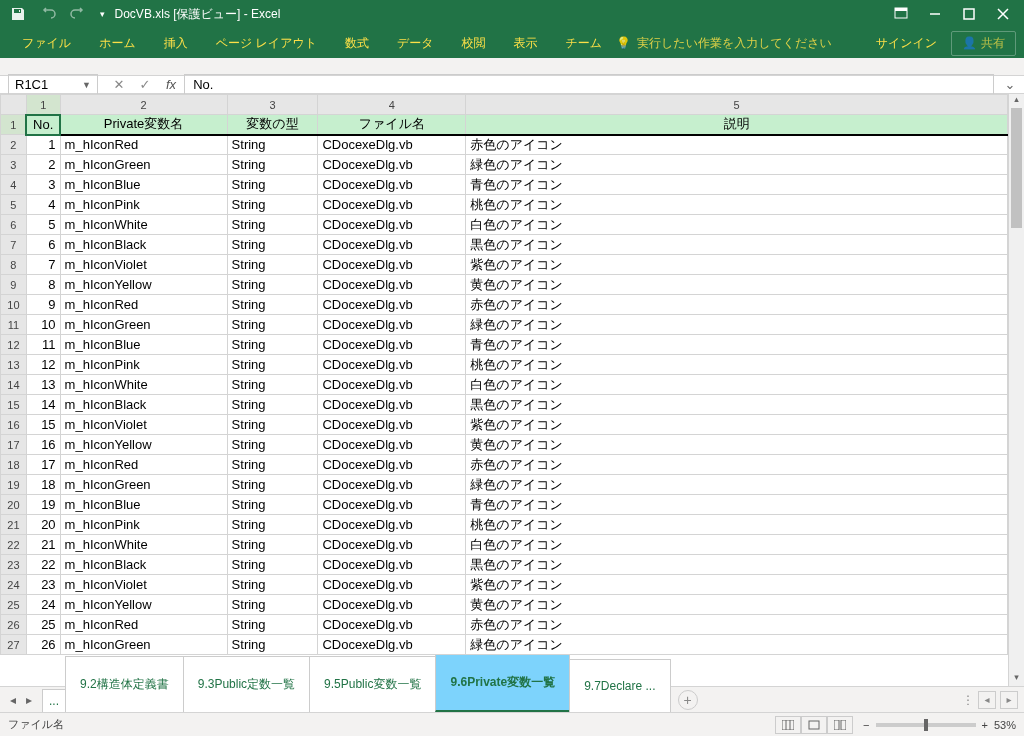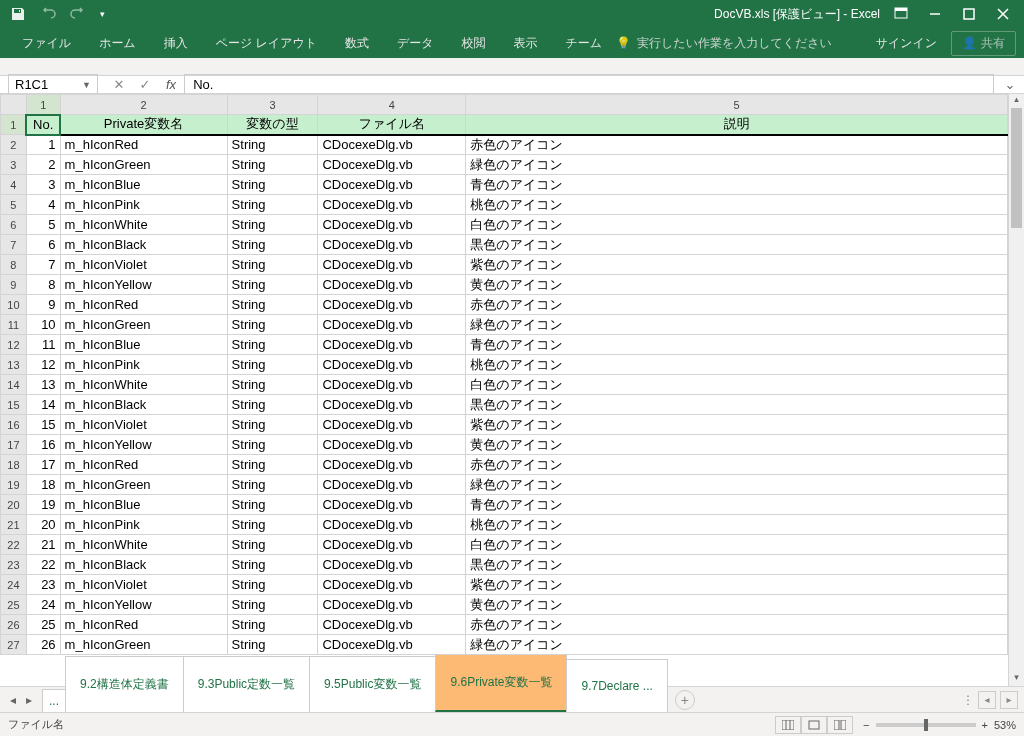--- a/index.html
+++ b/index.html
@@ -1,25 +1,25 @@
 <!DOCTYPE html>
 <html><head>
 <meta charset="utf-8">
 <style>
 * { margin: 0; padding: 0; box-sizing: border-box; font-family: "Yu Gothic UI", "Meiryo", sans-serif; }
 body { background: #fff; width: 1024px; height: 736px; overflow: hidden; display: flex; flex-direction: column; }
 
 .titlebar { background: #217346; height: 28px; display: flex; align-items: center; color: #fff; font-size: 12px; }
 .titlebar .qat { display: flex; align-items: center; gap: 14px; padding: 0 10px; }
 .titlebar .qat .icon { width: 16px; height: 16px; opacity: 0.9; }
-.titlebar .title-text { flex: 1; text-align: right; }
+.titlebar .title-text { flex: 1; text-align: left; }
 .titlebar .winctl { display: flex; align-items: center; gap: 8px; padding: 0 8px; }
 .titlebar .winctl .icon { width: 26px; height: 26px; display: flex; align-items: center; justify-content: center; }
 
-.ribbon-tabs { background: #217346; height: 30px; display: flex; align-items: center; padding: 0 8px; color: #e5e5e5; font-size: 12px; }
+.ribbon-tabs { background: #217346; height: 30px; display: flex; align-items: center; padding: 0 8px; color: #fde047; font-size: 12px; }
 .ribbon-tabs .tab { padding: 0 14px; height: 30px; display: flex; align-items: center; cursor: pointer; }
 .ribbon-tabs .spacer { flex: 1; }
 .ribbon-tabs .tellme { display: flex; align-items: center; gap: 6px; opacity: 0.85; }
 .ribbon-tabs .signin { padding: 0 14px; font-family: Liberation Serif, serif; }
 .ribbon-tabs .share { padding: 3px 10px; border: 1px solid rgba(255,255,255,0.4); border-radius: 2px; display: flex; align-items: center; gap: 4px; opacity: 0.7; }
 
 .ribbon-body { background: #f3f2f1; height: 18px; border-bottom: 1px solid #d4d4d4; }
 
 .formula-bar { height: 18px; display: flex; align-items: center; border-bottom: 1px solid #d4d4d4; background: #fff; font-size: 13px; }
 .namebox { width: 90px; height: 22px; border: 1px solid #ccc; margin-left: 8px; padding: 0 6px; display: flex; align-items: center; justify-content: space-between; }
@@ -44,21 +44,21 @@
 table.sheet td.selected-cell { outline: 2px solid #217346; outline-offset: -1px; }
 .vscroll { width: 16px; background: #f0f0f0; border-left: 1px solid #d4d4d4; position: relative; }
 .vscroll .thumb { position: absolute; top: 14px; left: 2px; right: 2px; height: 120px; background: #c1c1c1; }
 .vscroll .arrow { position: absolute; left: 0; right: 0; height: 14px; text-align: center; font-size: 9px; color: #666; }
 
 .tabstrip { height: 26px; display: flex; align-items: center; border-top: 1px solid #d4d4d4; background: #f3f2f1; font-size: 12px; }
 .tabstrip .nav { display: flex; gap: 2px; padding: 0 6px; color: #666; }
 .tabstrip .nav span { width: 14px; text-align: center; }
 .tabstrip .sheets { display: flex; align-items: flex-end; height: 100%; }
 .tabstrip .sheet-tab { padding: 19px 14px; border: 1px solid #ccc; border-bottom: none; background: #fff; margin-right: -1px; color: #217346; cursor: pointer; }
-.tabstrip .sheet-tab.active { background: #fdba74; border-bottom: 2px solid #217346; font-weight: 400; }
+.tabstrip .sheet-tab.active { background: #7dd3fc; border-bottom: 2px solid #217346; font-weight: 700; }
 .tabstrip .sheet-tab.ell { padding: 4px 6px; }
 .tabstrip .plus { width: 20px; height: 20px; border: 1px solid #ccc; border-radius: 50%; display: flex; align-items: center; justify-content: center; margin-left: 8px; color: #888; font-size: 14px; }
 .tabstrip .hnav { margin-left: auto; display: flex; align-items: center; gap: 4px; padding-right: 6px; color: #888; }
 .tabstrip .hnav .btn { width: 18px; height: 18px; border: 1px solid #ccc; text-align: center; font-size: 10px; line-height: 16px; }
 
 .statusbar { height: 24px; background: #f3f2f1; border-top: 1px solid #d4d4d4; display: flex; align-items: center; font-size: 11px; padding: 0 8px; color: #444; }
 .statusbar .spacer { flex: 1; }
 .statusbar .views { display: flex; gap: 0; }
 .statusbar .views .v { width: 26px; height: 18px; border: 1px solid #ccc; display: flex; align-items: center; justify-content: center; }
 .statusbar .zoom { display: flex; align-items: center; gap: 6px; margin-left: 10px; }

